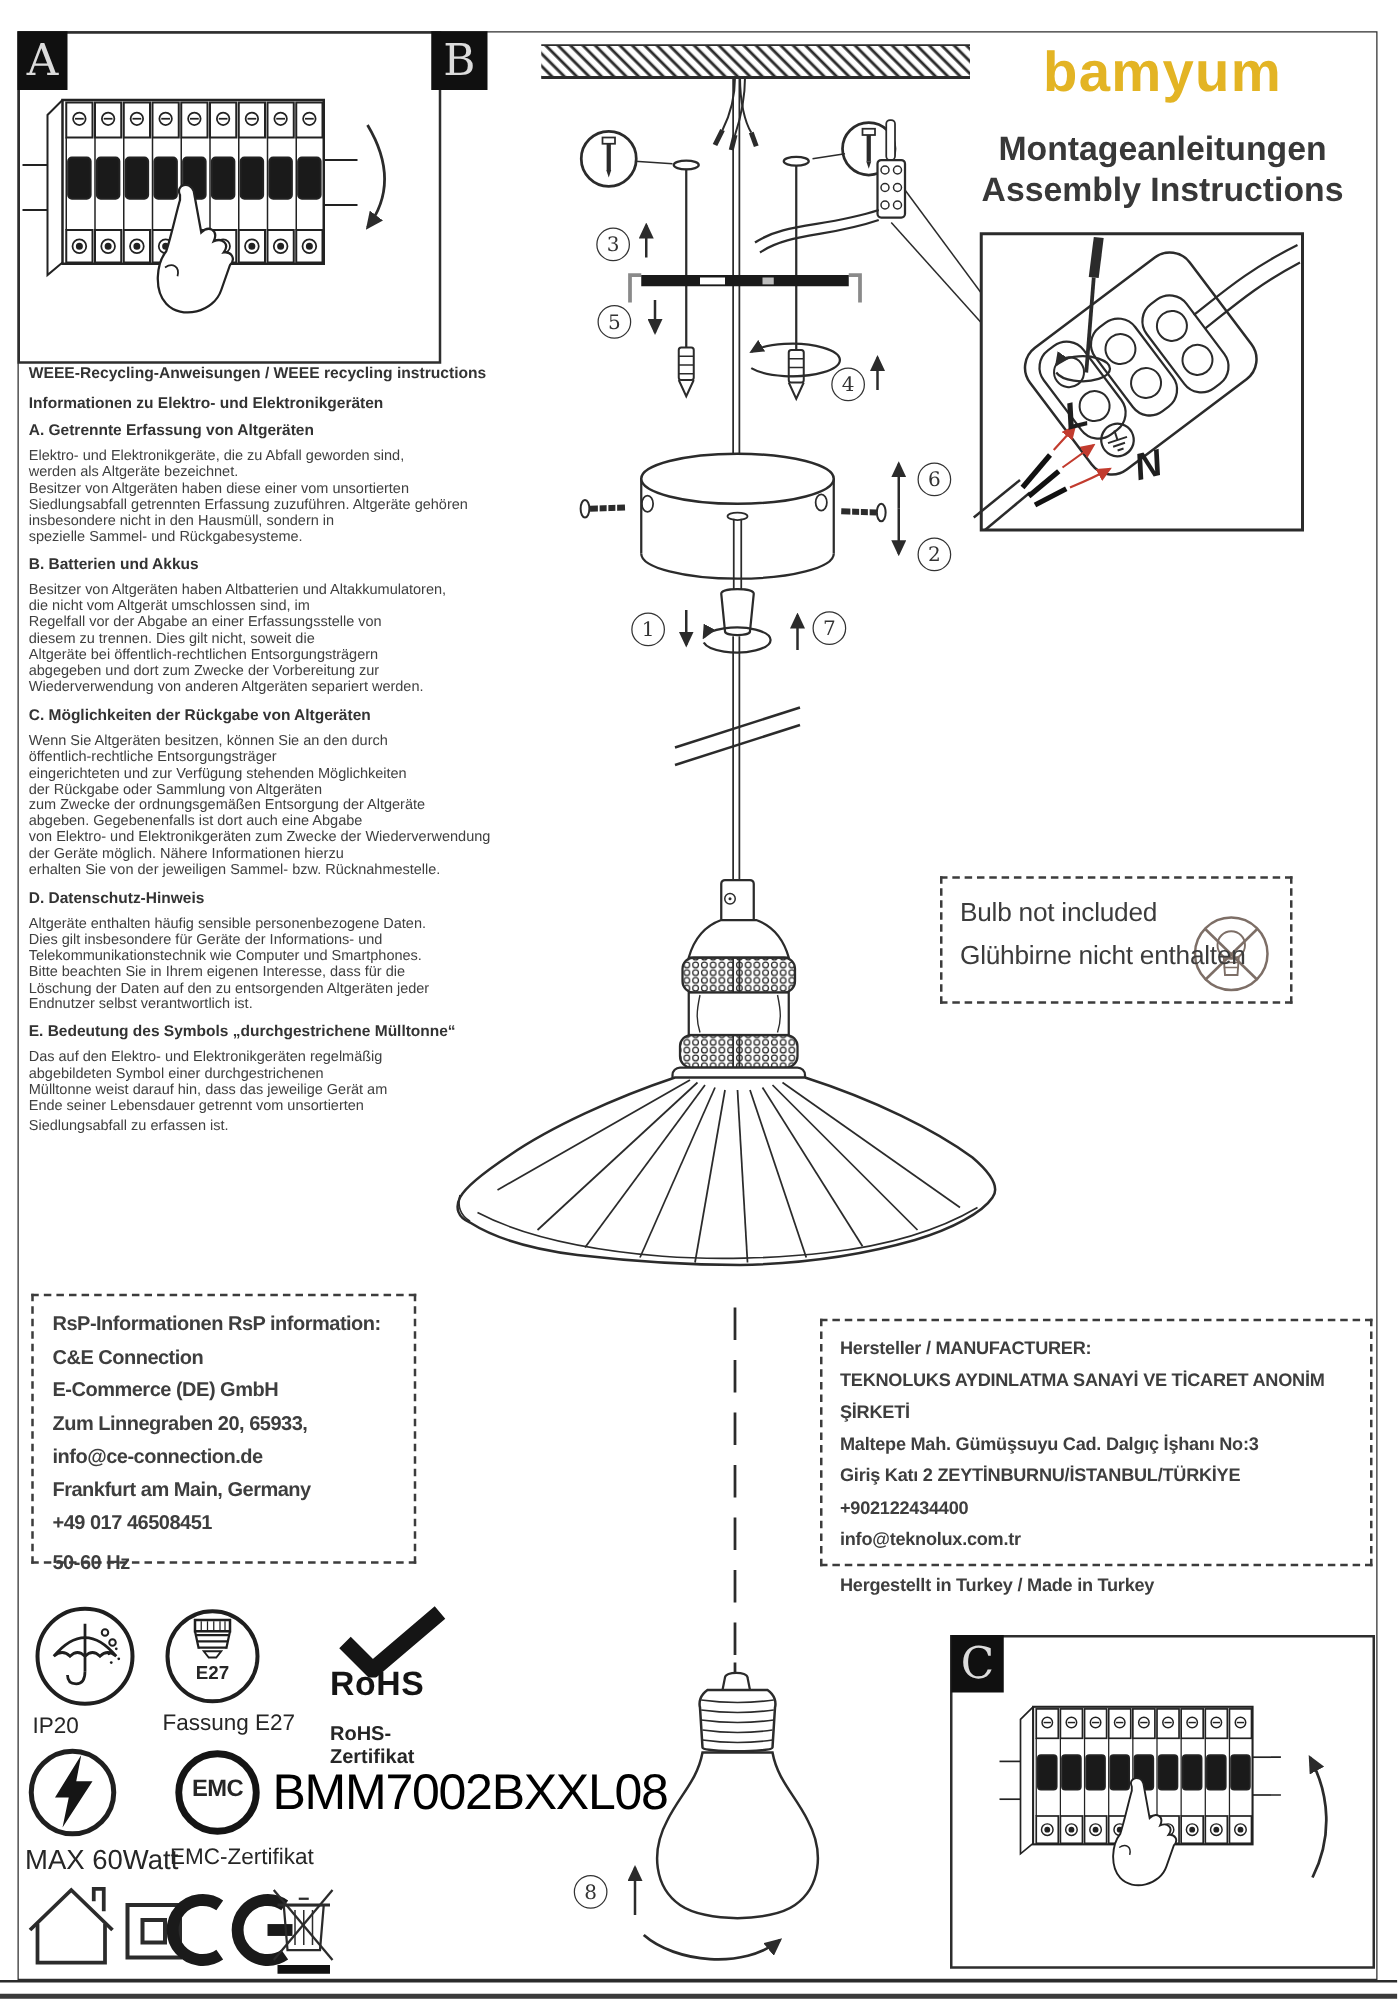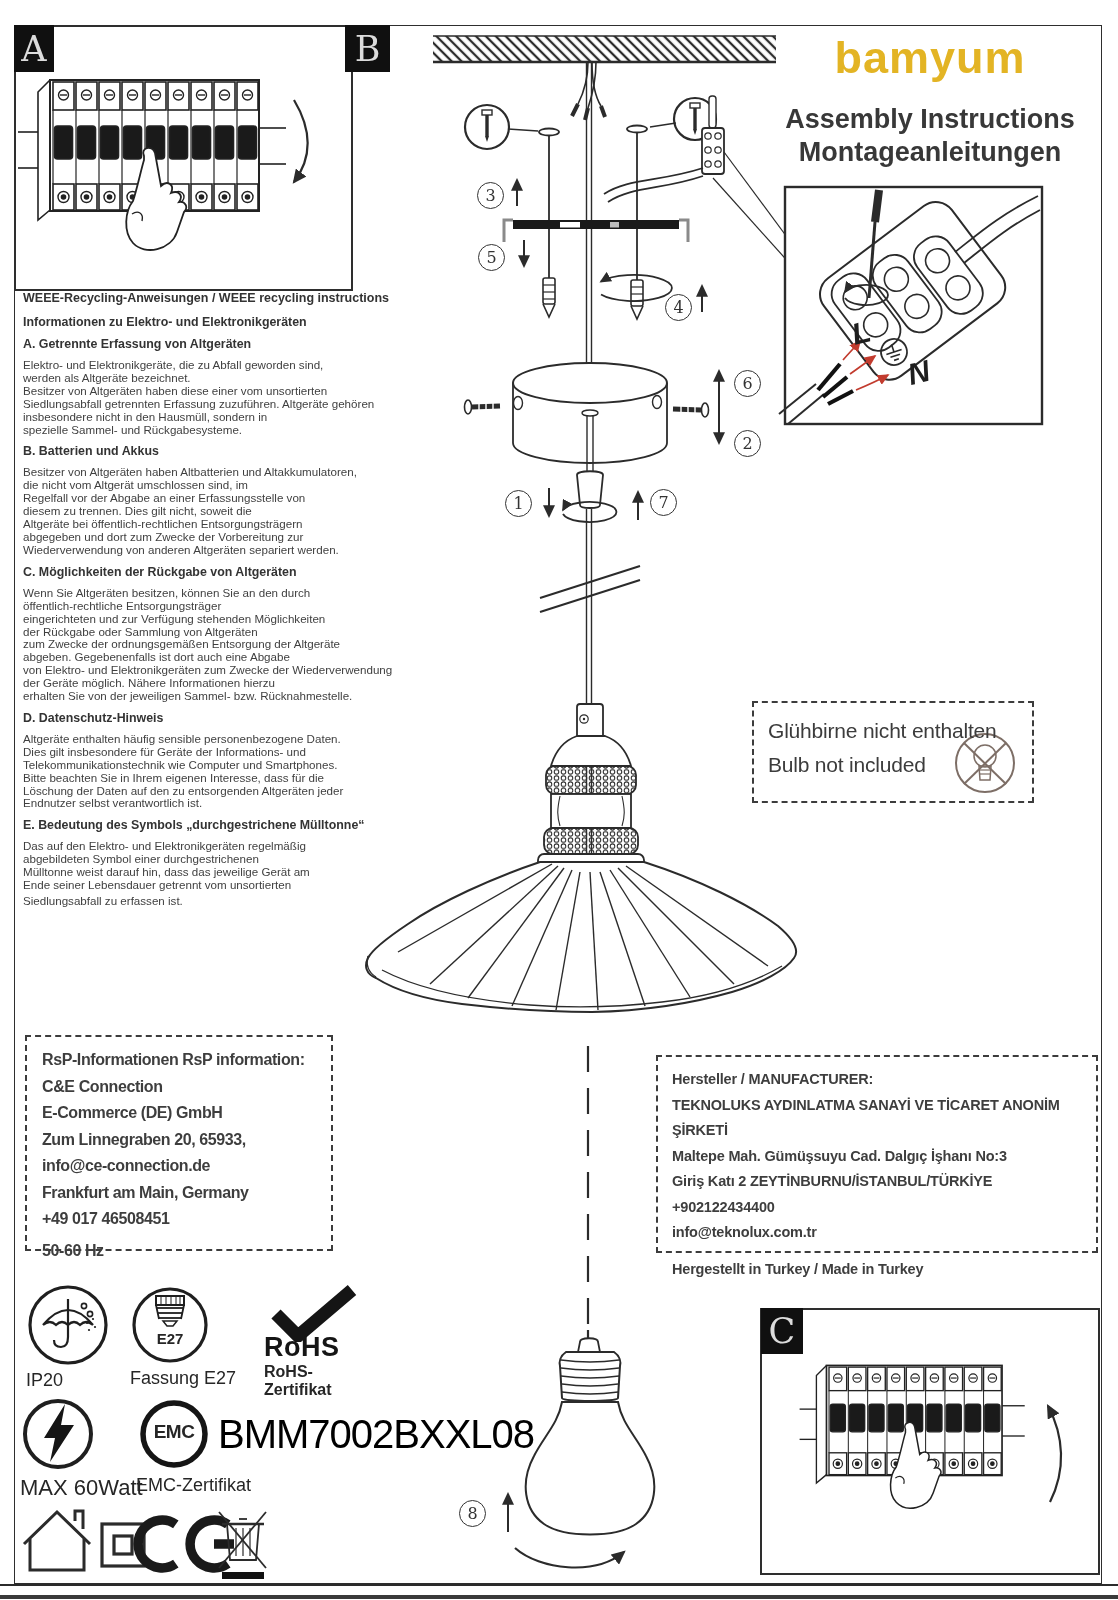--- a/index.html
+++ b/index.html
@@ -39,21 +39,21 @@
   .rsp .gap{margin-top:5px}
   .mfr{left:656px;top:1055px;width:442px;height:198px;padding:10px 14px;font-size:14.5px;font-weight:700;
     line-height:25.5px;color:#3e3e3e;letter-spacing:-0.2px}
   .mfr .origin{margin-top:11px}
   .cert{position:absolute;display:flex;flex-direction:column;z-index:3}
   .clabel{font-size:18px;font-weight:400;color:#262626;margin-top:3px;white-space:nowrap}
   .badge{position:absolute;width:100%;text-align:center;font-weight:700;color:#262626}
   .e27-badge{top:45px;font-size:15px}
   .emc-badge{top:25px;font-size:19px;letter-spacing:-0.5px}
   .rohs-mark{font-size:27px;font-weight:700;color:#151515;margin-top:-10px;letter-spacing:0.5px}
-  .rohs-label{font-size:16px;font-weight:700;color:#262626;margin-top:0}
+  .rohs-label{font-size:16px;font-weight:700;color:#262626;margin-top:16px}
   .model{position:absolute;left:218px;top:1412px;font-size:40px;font-weight:400;color:#000;
     letter-spacing:-1px;z-index:3}
 </style>
 </head>
 <body>
 
 <div class="page">
 
   <div class="frame page-frame"></div>
   <div class="frame box-a"></div>
@@ -367,22 +367,22 @@
       </g>
     </g>
   </svg>
 
   <div class="corner-label label-a">A</div>
   <div class="corner-label label-b">B</div>
   <div class="corner-label label-c">C</div>
 
   <div class="brand" id="brand-logo" style="color: rgb(227, 180, 36);">bamyum</div>
   <div class="titles">
+    <div>Montageanleitungen</div>
     <div>Assembly Instructions</div>
-    <div>Montageanleitungen</div>
   </div>
 
   <div class="weee">
     <div class="weee-head">WEEE-Recycling-Anweisungen / WEEE recycling instructions</div>
     <div class="weee-h">Informationen zu Elektro- und Elektronikgeräten</div>
     <div class="weee-h">A. Getrennte Erfassung von Altgeräten</div>
     <p class="weee-b">Elektro- und Elektronikgeräte, die zu Abfall geworden sind,
  werden als Altgeräte bezeichnet.
 Besitzer von Altgeräten haben diese einer vom unsortierten
 Siedlungsabfall getrennten Erfassung zuzuführen. Altgeräte gehören
@@ -427,22 +427,22 @@
   <div class="step" style="left:734px;top:370px">6</div>
   <div class="step" style="left:734px;top:430px">2</div>
   <div class="step" style="left:505px;top:490px">1</div>
   <div class="step" style="left:650px;top:489px">7</div>
   <div class="step" style="left:459px;top:1500px">8</div>
 
   <span class="term" style="left:852px;top:316px">L</span>
   <span class="term" style="left:908px;top:356px">N</span>
 
   <div class="dashed-box bulb-note">
+    <div>Bulb not included</div>
     <div>Glühbirne nicht enthalten</div>
-    <div>Bulb not included</div>
   </div>
 
   <div class="dashed-box rsp">
     <div>RsP-Informationen RsP information:</div>
     <div>C&amp;E Connection</div>
     <div>E-Commerce (DE) GmbH</div>
     <div>Zum Linnegraben 20, 65933,</div>
     <div>info@ce-connection.de</div>
     <div>Frankfurt am Main, Germany</div>
     <div>+49 017 46508451</div>

